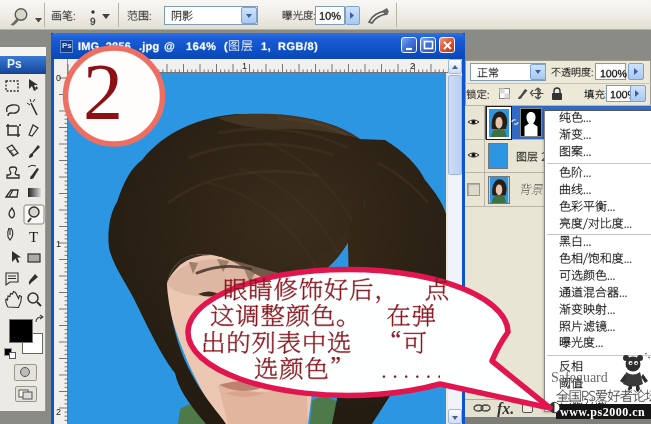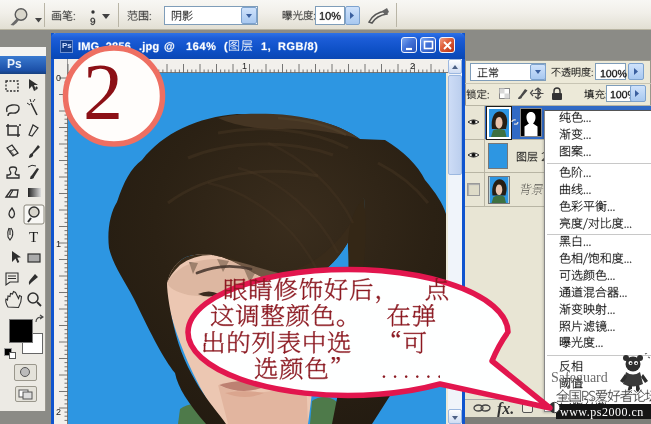--- a/index.html
+++ b/index.html
@@ -505,21 +505,21 @@
 <path d="M8 19 q7 5 14 0 l3 12 q-10 5-20 0 z" fill="#3a3a3a"></path>
 <path d="M7 21 l-5 7 l3 2 l4-6 M25 21 l5 7 l-3 2 l-4-6" fill="#2e2e2e"></path>
 <path d="M11 32 l-2 8 l5 0 l0-7 M21 32 l2 8 l-5 0 l0-7" fill="#2e2e2e"></path>
 <path d="M27 1 l2-1 m1 4 l2 1" stroke="#666" stroke-width="1.2"></path>
   </svg>
 <svg style="position:absolute;left:556px;top:389px" width="105" height="18" viewBox="0 0 105 18">
     <path transform="translate(0,11.9)" fill="none" stroke="#ffffff" stroke-width="2.2" d="M2.7 -3.1H11V-2.7H2.7ZM2.7 -6.1H10.9V-5.7H2.7ZM1 0.1H12.5V0.5H1ZM6.5 -6H7V0.4H6.5ZM6.8 -11.4 7.2 -11.2Q6.5 -10.1 5.5 -9Q4.4 -7.9 3.2 -7Q2.1 -6.1 0.8 -5.5Q0.7 -5.5 0.7 -5.6Q0.6 -5.7 0.5 -5.8Q1.7 -6.4 2.9 -7.3Q4.1 -8.2 5.2 -9.2Q6.2 -10.3 6.8 -11.4ZM6.9 -11Q8.2 -9.4 9.8 -8.1Q11.4 -6.8 13.1 -5.7Q13 -5.7 12.9 -5.6Q12.8 -5.5 12.7 -5.4Q11.6 -6.2 10.5 -7Q9.4 -7.8 8.5 -8.8Q7.5 -9.7 6.5 -10.8Z M15.7 -8.5H22.9V-8.2H15.7ZM16.1 -5.6H22.5V-5.2H16.1ZM15.4 -2.2H23.2V-1.8H15.4ZM19 -8.4H19.4V-2H19ZM20.6 -4.4 20.9 -4.6Q21.4 -4.2 21.9 -3.8Q22.3 -3.3 22.6 -3L22.2 -2.7Q22 -3.1 21.5 -3.6Q21.1 -4 20.6 -4.4ZM13.8 -10.5H24.7V1H24.3V-10.1H14.2V1H13.8ZM14 -0.1H24.5V0.3H14Z M26.5 0V-9.8H28.8Q30 -9.8 30.8 -9.5Q31.5 -9.3 31.9 -8.7Q32.4 -8.1 32.4 -7.1Q32.4 -6.2 32 -5.6Q31.5 -4.9 30.8 -4.6Q30 -4.3 28.9 -4.3H27V0ZM27 -4.8H28.7Q30.3 -4.8 31.1 -5.3Q31.8 -5.9 31.8 -7.1Q31.8 -8.4 31 -8.9Q30.3 -9.4 28.7 -9.4H27Z M36.1 0.2Q35 0.2 34.2 -0.2Q33.3 -0.7 32.8 -1.3L33.1 -1.7Q33.7 -1 34.4 -0.7Q35.2 -0.3 36.1 -0.3Q37.2 -0.3 37.9 -0.9Q38.6 -1.5 38.6 -2.4Q38.6 -3 38.4 -3.4Q38.1 -3.8 37.7 -4.1Q37.3 -4.3 36.8 -4.5L35.3 -5.2Q34.9 -5.4 34.4 -5.7Q34 -6 33.6 -6.4Q33.3 -6.9 33.3 -7.6Q33.3 -8.3 33.7 -8.9Q34 -9.4 34.7 -9.7Q35.3 -10 36.1 -10Q37 -10 37.7 -9.6Q38.4 -9.3 38.8 -8.8L38.5 -8.5Q38 -8.9 37.4 -9.2Q36.9 -9.5 36.1 -9.5Q35.1 -9.5 34.4 -9Q33.8 -8.5 33.8 -7.7Q33.8 -7.1 34.1 -6.7Q34.4 -6.3 34.8 -6.1Q35.2 -5.8 35.5 -5.7L37 -5Q37.6 -4.8 38.1 -4.4Q38.5 -4.1 38.8 -3.7Q39.1 -3.2 39.1 -2.4Q39.1 -1.7 38.7 -1.1Q38.4 -0.5 37.7 -0.2Q37 0.2 36.1 0.2Z M40.1 -7.9H51V-5.9H50.6V-7.5H40.5V-5.9H40.1ZM41.9 -9.7 42.3 -9.7Q42.5 -9.3 42.7 -8.7Q42.9 -8.2 43 -7.8L42.6 -7.7Q42.5 -8 42.3 -8.6Q42.1 -9.2 41.9 -9.7ZM45 -9.8 45.3 -9.8Q45.5 -9.3 45.7 -8.8Q45.9 -8.2 46 -7.8L45.6 -7.7Q45.5 -8.1 45.3 -8.7Q45.2 -9.3 45 -9.8ZM50 -11 50.2 -10.7Q49.4 -10.5 48.2 -10.4Q47 -10.3 45.7 -10.2Q44.4 -10.1 43.1 -10Q41.7 -10 40.5 -9.9Q40.5 -10 40.4 -10.1Q40.4 -10.2 40.4 -10.3Q41.6 -10.3 42.9 -10.4Q44.3 -10.5 45.6 -10.6Q46.9 -10.7 48.1 -10.8Q49.2 -10.9 50 -11ZM48.9 -10.1 49.3 -9.9Q49 -9.3 48.6 -8.7Q48.2 -8.1 47.8 -7.7L47.5 -7.8Q47.7 -8.1 48 -8.5Q48.3 -8.9 48.5 -9.3Q48.7 -9.7 48.9 -10.1ZM43.4 -3.5Q44.1 -2.5 45.3 -1.7Q46.5 -1 48 -0.5Q49.5 0 51.1 0.3Q51.1 0.3 51 0.4Q51 0.4 51 0.5Q50.9 0.6 50.9 0.7Q49.3 0.4 47.8 -0.1Q46.3 -0.6 45.1 -1.4Q43.8 -2.3 43.1 -3.3ZM43.1 -3.6H49.1V-3.2H43.1ZM48.9 -3.6H49L49.1 -3.6L49.4 -3.4Q48.7 -2.3 47.6 -1.5Q46.5 -0.7 45.2 -0.2Q43.8 0.3 42.4 0.6Q42.4 0.6 42.4 0.5Q42.3 0.4 42.3 0.4Q42.2 0.3 42.2 0.3Q43.6 0 44.9 -0.5Q46.2 -0.9 47.3 -1.7Q48.4 -2.4 48.9 -3.5ZM40.9 -5.5H50.1V-5.1H40.9ZM44.2 -7 44.6 -6.9Q44 -4.1 42.9 -2.3Q41.7 -0.4 39.7 0.8Q39.7 0.7 39.7 0.7Q39.6 0.6 39.6 0.5Q39.5 0.5 39.5 0.4Q41.4 -0.6 42.5 -2.5Q43.7 -4.3 44.2 -7Z M56.3 -8.4H56.4L56.5 -8.4L56.7 -8.3Q56.5 -5.7 55.9 -3.9Q55.2 -2.1 54.2 -0.9Q53.3 0.3 52 0.9Q52 0.9 51.9 0.8Q51.9 0.8 51.8 0.7Q51.8 0.6 51.7 0.6Q52.9 0 53.9 -1.1Q54.8 -2.3 55.5 -4Q56.1 -5.8 56.3 -8.2ZM57.7 -10H63.1V-9.7H57.7ZM57 -5.3H64.1V-4.9H57ZM60.4 -7.1H60.8V0.3Q60.8 0.6 60.7 0.7Q60.6 0.8 60.4 0.9Q60.2 0.9 59.7 0.9Q59.3 1 58.5 0.9Q58.5 0.9 58.4 0.8Q58.4 0.7 58.3 0.6Q58.8 0.6 59.1 0.6Q59.5 0.6 59.8 0.6Q60 0.6 60.1 0.6Q60.3 0.6 60.3 0.5Q60.4 0.4 60.4 0.3ZM63 -10H63.1L63.2 -10.1L63.5 -9.9Q63.1 -9.3 62.7 -8.8Q62.2 -8.2 61.7 -7.7Q61.2 -7.2 60.7 -6.9Q60.7 -6.9 60.6 -7Q60.5 -7.1 60.4 -7.1Q60.9 -7.5 61.3 -8Q61.8 -8.5 62.3 -9Q62.7 -9.5 63 -9.9ZM51.9 -8.4H56.5V-8H51.9ZM52.4 -3.8 52.7 -4.1Q53.3 -3.7 53.9 -3.3Q54.5 -2.9 55.1 -2.4Q55.7 -2 56.1 -1.6Q56.6 -1.1 56.9 -0.8L56.5 -0.4Q56.2 -0.8 55.8 -1.3Q55.3 -1.7 54.8 -2.1Q54.2 -2.6 53.6 -3Q53 -3.4 52.4 -3.8ZM52.4 -3.8Q52.6 -4.5 52.9 -5.4Q53.1 -6.3 53.3 -7.3Q53.6 -8.4 53.8 -9.4Q54 -10.4 54.1 -11.2L54.5 -11.2Q54.3 -10.3 54.2 -9.3Q54 -8.3 53.7 -7.2Q53.5 -6.2 53.2 -5.3Q53 -4.4 52.8 -3.7Z M64.6 -6.6H76.5V-6.2H64.6ZM65.8 -9.3H73.7V-8.9H65.8ZM67.8 -2.3H74.4V-1.9H67.8ZM67.8 0.1H74.4V0.5H67.8ZM69.5 -11.2H69.9V-6.5H69.5ZM75.4 -10.7 75.7 -10.5Q74.4 -8.8 72.6 -7.3Q70.8 -5.9 68.8 -4.7Q66.8 -3.6 64.7 -2.7Q64.7 -2.8 64.6 -2.9Q64.5 -2.9 64.5 -3Q64.4 -3.1 64.4 -3.1Q66.5 -3.9 68.6 -5Q70.6 -6.2 72.3 -7.6Q74.1 -9 75.4 -10.7ZM67.6 -4.5H74.7V0.9H74.3V-4.1H68V0.9H67.6Z M85 -10.7Q85.5 -9.9 86.2 -9Q86.9 -8.2 87.7 -7.5Q88.5 -6.8 89.2 -6.4Q89.2 -6.3 89.1 -6.3Q89.1 -6.2 89 -6.1Q89 -6.1 88.9 -6Q88.4 -6.4 87.8 -6.9Q87.2 -7.4 86.6 -8Q86 -8.6 85.5 -9.2Q85 -9.9 84.6 -10.5ZM84.9 -11.2 85.3 -11.2Q84.9 -10.3 84.3 -9.4Q83.7 -8.5 82.9 -7.6Q82 -6.7 80.9 -5.9Q80.9 -6 80.8 -6Q80.8 -6.1 80.7 -6.1Q80.7 -6.2 80.6 -6.2Q81.7 -6.9 82.5 -7.8Q83.4 -8.6 83.9 -9.5Q84.5 -10.4 84.9 -11.2ZM82.7 -6.4H83.1V-0.4Q83.1 0 83.3 0.1Q83.5 0.2 84.1 0.2Q84.3 0.2 84.7 0.2Q85.1 0.2 85.7 0.2Q86.2 0.2 86.7 0.2Q87.1 0.2 87.3 0.2Q87.7 0.2 87.9 0.1Q88 -0 88.1 -0.4Q88.2 -0.8 88.2 -1.6Q88.3 -1.6 88.3 -1.5Q88.4 -1.5 88.5 -1.5Q88.5 -1.5 88.6 -1.4Q88.6 -0.6 88.5 -0.2Q88.4 0.3 88.1 0.4Q87.8 0.6 87.3 0.6Q87.2 0.6 86.9 0.6Q86.6 0.6 86.2 0.6Q85.7 0.6 85.3 0.6Q84.9 0.6 84.5 0.6Q84.2 0.6 84.2 0.6Q83.6 0.6 83.3 0.5Q83 0.5 82.8 0.2Q82.7 0 82.7 -0.4ZM87.3 -5.6 87.5 -5.3Q86.9 -4.8 86.1 -4.4Q85.4 -3.9 84.5 -3.5Q83.7 -3 83 -2.7L82.8 -3Q83.5 -3.3 84.3 -3.8Q85.1 -4.2 85.9 -4.7Q86.7 -5.2 87.3 -5.6ZM78 -10.5 78.3 -10.8Q78.7 -10.4 79.1 -10Q79.5 -9.6 79.9 -9.2Q80.3 -8.8 80.5 -8.5L80.2 -8.2Q80 -8.5 79.6 -8.9Q79.2 -9.3 78.8 -9.7Q78.4 -10.2 78 -10.5ZM78.9 0.5 78.9 0.1 79.1 -0.3 81.2 -1.9Q81.3 -1.8 81.3 -1.7Q81.4 -1.6 81.4 -1.6Q80.6 -1 80.2 -0.6Q79.7 -0.2 79.4 -0Q79.2 0.2 79.1 0.3Q79 0.4 78.9 0.5ZM76.9 -6.9H79.4V-6.5H76.9ZM78.9 0.5Q78.9 0.4 78.8 0.4Q78.8 0.3 78.7 0.3Q78.7 0.2 78.6 0.2Q78.7 0.1 78.9 -0.1Q79 -0.2 79.1 -0.4Q79.3 -0.7 79.3 -1V-6.9H79.7V-0.4Q79.7 -0.4 79.6 -0.3Q79.5 -0.2 79.4 -0.1Q79.3 -0 79.2 0.1Q79.1 0.2 79 0.3Q78.9 0.4 78.9 0.5Z M94.4 -10H100.7V-9.6H94.4ZM93.6 -6H101.4V-5.6H93.6ZM98.8 -3.6 99.1 -3.8Q99.6 -3 100 -2.2Q100.5 -1.4 100.9 -0.6Q101.3 0.2 101.5 0.7L101.1 0.9Q100.9 0.4 100.5 -0.4Q100.1 -1.2 99.7 -2Q99.2 -2.9 98.8 -3.6ZM93.8 0.3V-0.1L94.2 -0.3L100.6 -1Q100.6 -0.9 100.6 -0.7Q100.7 -0.6 100.7 -0.6Q98.9 -0.4 97.7 -0.2Q96.5 -0.1 95.7 -0Q95 0.1 94.6 0.1Q94.3 0.2 94.1 0.2Q93.9 0.2 93.8 0.3ZM93.8 0.3Q93.8 0.2 93.8 0.2Q93.8 0.1 93.7 0Q93.7 -0.1 93.7 -0.1Q93.8 -0.2 94.1 -0.5Q94.3 -0.8 94.5 -1.2Q94.7 -1.4 94.9 -1.9Q95.2 -2.3 95.5 -3Q95.8 -3.6 96.2 -4.4Q96.5 -5.1 96.8 -5.9L97.2 -5.7Q96.8 -4.7 96.3 -3.7Q95.8 -2.6 95.3 -1.7Q94.7 -0.8 94.2 0V0Q94.2 0 94.1 0Q94.1 0.1 94 0.1Q94 0.1 93.9 0.2Q93.8 0.2 93.8 0.3ZM89.3 -7.8H93.4V-7.5H89.3ZM91.3 -11.1H91.7V-2H91.3ZM89.4 -1.4Q89.9 -1.6 90.6 -1.9Q91.3 -2.2 92 -2.5Q92.8 -2.8 93.6 -3.1L93.7 -2.8Q92.6 -2.3 91.5 -1.8Q90.4 -1.4 89.5 -1Z"></path>
     <path transform="translate(0,11.9)" fill="#3a3a3a" stroke="#3a3a3a" stroke-width="0.3" d="M2.7 -3.1H11V-2.7H2.7ZM2.7 -6.1H10.9V-5.7H2.7ZM1 0.1H12.5V0.5H1ZM6.5 -6H7V0.4H6.5ZM6.8 -11.4 7.2 -11.2Q6.5 -10.1 5.5 -9Q4.4 -7.9 3.2 -7Q2.1 -6.1 0.8 -5.5Q0.7 -5.5 0.7 -5.6Q0.6 -5.7 0.5 -5.8Q1.7 -6.4 2.9 -7.3Q4.1 -8.2 5.2 -9.2Q6.2 -10.3 6.8 -11.4ZM6.9 -11Q8.2 -9.4 9.8 -8.1Q11.4 -6.8 13.1 -5.7Q13 -5.7 12.9 -5.6Q12.8 -5.5 12.7 -5.4Q11.6 -6.2 10.5 -7Q9.4 -7.8 8.5 -8.8Q7.5 -9.7 6.5 -10.8Z M15.7 -8.5H22.9V-8.2H15.7ZM16.1 -5.6H22.5V-5.2H16.1ZM15.4 -2.2H23.2V-1.8H15.4ZM19 -8.4H19.4V-2H19ZM20.6 -4.4 20.9 -4.6Q21.4 -4.2 21.9 -3.8Q22.3 -3.3 22.6 -3L22.2 -2.7Q22 -3.1 21.5 -3.6Q21.1 -4 20.6 -4.4ZM13.8 -10.5H24.7V1H24.3V-10.1H14.2V1H13.8ZM14 -0.1H24.5V0.3H14Z M26.5 0V-9.8H28.8Q30 -9.8 30.8 -9.5Q31.5 -9.3 31.9 -8.7Q32.4 -8.1 32.4 -7.1Q32.4 -6.2 32 -5.6Q31.5 -4.9 30.8 -4.6Q30 -4.3 28.9 -4.3H27V0ZM27 -4.8H28.7Q30.3 -4.8 31.1 -5.3Q31.8 -5.9 31.8 -7.1Q31.8 -8.4 31 -8.9Q30.3 -9.4 28.7 -9.4H27Z M36.1 0.2Q35 0.2 34.2 -0.2Q33.3 -0.7 32.8 -1.3L33.1 -1.7Q33.7 -1 34.4 -0.7Q35.2 -0.3 36.1 -0.3Q37.2 -0.3 37.9 -0.9Q38.6 -1.5 38.6 -2.4Q38.6 -3 38.4 -3.4Q38.1 -3.8 37.7 -4.1Q37.3 -4.3 36.8 -4.5L35.3 -5.2Q34.9 -5.4 34.4 -5.7Q34 -6 33.6 -6.4Q33.3 -6.9 33.3 -7.6Q33.3 -8.3 33.7 -8.9Q34 -9.4 34.7 -9.7Q35.3 -10 36.1 -10Q37 -10 37.7 -9.6Q38.4 -9.3 38.8 -8.8L38.5 -8.5Q38 -8.9 37.4 -9.2Q36.9 -9.5 36.1 -9.5Q35.1 -9.5 34.4 -9Q33.8 -8.5 33.8 -7.7Q33.8 -7.1 34.1 -6.7Q34.4 -6.3 34.8 -6.1Q35.2 -5.8 35.5 -5.7L37 -5Q37.6 -4.8 38.1 -4.4Q38.5 -4.1 38.8 -3.7Q39.1 -3.2 39.1 -2.4Q39.1 -1.7 38.7 -1.1Q38.4 -0.5 37.7 -0.2Q37 0.2 36.1 0.2Z M40.1 -7.9H51V-5.9H50.6V-7.5H40.5V-5.9H40.1ZM41.9 -9.7 42.3 -9.7Q42.5 -9.3 42.7 -8.7Q42.9 -8.2 43 -7.8L42.6 -7.7Q42.5 -8 42.3 -8.6Q42.1 -9.2 41.9 -9.7ZM45 -9.8 45.3 -9.8Q45.5 -9.3 45.7 -8.8Q45.9 -8.2 46 -7.8L45.6 -7.7Q45.5 -8.1 45.3 -8.7Q45.2 -9.3 45 -9.8ZM50 -11 50.2 -10.7Q49.4 -10.5 48.2 -10.4Q47 -10.3 45.7 -10.2Q44.4 -10.1 43.1 -10Q41.7 -10 40.5 -9.9Q40.5 -10 40.4 -10.1Q40.4 -10.2 40.4 -10.3Q41.6 -10.3 42.9 -10.4Q44.3 -10.5 45.6 -10.6Q46.9 -10.7 48.1 -10.8Q49.2 -10.9 50 -11ZM48.9 -10.1 49.3 -9.9Q49 -9.3 48.6 -8.7Q48.2 -8.1 47.8 -7.7L47.5 -7.8Q47.7 -8.1 48 -8.5Q48.3 -8.9 48.5 -9.3Q48.7 -9.7 48.9 -10.1ZM43.4 -3.5Q44.1 -2.5 45.3 -1.7Q46.5 -1 48 -0.5Q49.5 0 51.1 0.3Q51.1 0.3 51 0.4Q51 0.4 51 0.5Q50.9 0.6 50.9 0.7Q49.3 0.4 47.8 -0.1Q46.3 -0.6 45.1 -1.4Q43.8 -2.3 43.1 -3.3ZM43.1 -3.6H49.1V-3.2H43.1ZM48.9 -3.6H49L49.1 -3.6L49.4 -3.4Q48.7 -2.3 47.6 -1.5Q46.5 -0.7 45.2 -0.2Q43.8 0.3 42.4 0.6Q42.4 0.6 42.4 0.5Q42.3 0.4 42.3 0.4Q42.2 0.3 42.2 0.3Q43.6 0 44.9 -0.5Q46.2 -0.9 47.3 -1.7Q48.4 -2.4 48.9 -3.5ZM40.9 -5.5H50.1V-5.1H40.9ZM44.2 -7 44.6 -6.9Q44 -4.1 42.9 -2.3Q41.7 -0.4 39.7 0.8Q39.7 0.7 39.7 0.7Q39.6 0.6 39.6 0.5Q39.5 0.5 39.5 0.4Q41.4 -0.6 42.5 -2.5Q43.7 -4.3 44.2 -7Z M56.3 -8.4H56.4L56.5 -8.4L56.7 -8.3Q56.5 -5.7 55.9 -3.9Q55.2 -2.1 54.2 -0.9Q53.3 0.3 52 0.9Q52 0.9 51.9 0.8Q51.9 0.8 51.8 0.7Q51.8 0.6 51.7 0.6Q52.9 0 53.9 -1.1Q54.8 -2.3 55.5 -4Q56.1 -5.8 56.3 -8.2ZM57.7 -10H63.1V-9.7H57.7ZM57 -5.3H64.1V-4.9H57ZM60.4 -7.1H60.8V0.3Q60.8 0.6 60.7 0.7Q60.6 0.8 60.4 0.9Q60.2 0.9 59.7 0.9Q59.3 1 58.5 0.9Q58.5 0.9 58.4 0.8Q58.4 0.7 58.3 0.6Q58.8 0.6 59.1 0.6Q59.5 0.6 59.8 0.6Q60 0.6 60.1 0.6Q60.3 0.6 60.3 0.5Q60.4 0.4 60.4 0.3ZM63 -10H63.1L63.2 -10.1L63.5 -9.9Q63.1 -9.3 62.7 -8.8Q62.2 -8.2 61.7 -7.7Q61.2 -7.2 60.7 -6.9Q60.7 -6.9 60.6 -7Q60.5 -7.1 60.4 -7.1Q60.9 -7.5 61.3 -8Q61.8 -8.5 62.3 -9Q62.7 -9.5 63 -9.9ZM51.9 -8.4H56.5V-8H51.9ZM52.4 -3.8 52.7 -4.1Q53.3 -3.7 53.9 -3.3Q54.5 -2.9 55.1 -2.4Q55.7 -2 56.1 -1.6Q56.6 -1.1 56.9 -0.8L56.5 -0.4Q56.2 -0.8 55.8 -1.3Q55.3 -1.7 54.8 -2.1Q54.2 -2.6 53.6 -3Q53 -3.4 52.4 -3.8ZM52.4 -3.8Q52.6 -4.5 52.9 -5.4Q53.1 -6.3 53.3 -7.3Q53.6 -8.4 53.8 -9.4Q54 -10.4 54.1 -11.2L54.5 -11.2Q54.3 -10.3 54.2 -9.3Q54 -8.3 53.7 -7.2Q53.5 -6.2 53.2 -5.3Q53 -4.4 52.8 -3.7Z M64.6 -6.6H76.5V-6.2H64.6ZM65.8 -9.3H73.7V-8.9H65.8ZM67.8 -2.3H74.4V-1.9H67.8ZM67.8 0.1H74.4V0.5H67.8ZM69.5 -11.2H69.9V-6.5H69.5ZM75.4 -10.7 75.7 -10.5Q74.4 -8.8 72.6 -7.3Q70.8 -5.9 68.8 -4.7Q66.8 -3.6 64.7 -2.7Q64.7 -2.8 64.6 -2.9Q64.5 -2.9 64.5 -3Q64.4 -3.1 64.4 -3.1Q66.5 -3.9 68.6 -5Q70.6 -6.2 72.3 -7.6Q74.1 -9 75.4 -10.7ZM67.6 -4.5H74.7V0.9H74.3V-4.1H68V0.9H67.6Z M85 -10.7Q85.5 -9.9 86.2 -9Q86.9 -8.2 87.7 -7.5Q88.5 -6.8 89.2 -6.4Q89.2 -6.3 89.1 -6.3Q89.1 -6.2 89 -6.1Q89 -6.1 88.9 -6Q88.4 -6.4 87.8 -6.9Q87.2 -7.4 86.6 -8Q86 -8.6 85.5 -9.2Q85 -9.9 84.6 -10.5ZM84.9 -11.2 85.3 -11.2Q84.9 -10.3 84.3 -9.4Q83.7 -8.5 82.9 -7.6Q82 -6.7 80.9 -5.9Q80.9 -6 80.8 -6Q80.8 -6.1 80.7 -6.1Q80.7 -6.2 80.6 -6.2Q81.7 -6.9 82.5 -7.8Q83.4 -8.6 83.9 -9.5Q84.5 -10.4 84.9 -11.2ZM82.7 -6.4H83.1V-0.4Q83.1 0 83.3 0.1Q83.5 0.2 84.1 0.2Q84.3 0.2 84.7 0.2Q85.1 0.2 85.7 0.2Q86.2 0.2 86.7 0.2Q87.1 0.2 87.3 0.2Q87.7 0.2 87.9 0.1Q88 -0 88.1 -0.4Q88.2 -0.8 88.2 -1.6Q88.3 -1.6 88.3 -1.5Q88.4 -1.5 88.5 -1.5Q88.5 -1.5 88.6 -1.4Q88.6 -0.6 88.5 -0.2Q88.4 0.3 88.1 0.4Q87.8 0.6 87.3 0.6Q87.2 0.6 86.9 0.6Q86.6 0.6 86.2 0.6Q85.7 0.6 85.3 0.6Q84.9 0.6 84.5 0.6Q84.2 0.6 84.2 0.6Q83.6 0.6 83.3 0.5Q83 0.5 82.8 0.2Q82.7 0 82.7 -0.4ZM87.3 -5.6 87.5 -5.3Q86.9 -4.8 86.1 -4.4Q85.4 -3.9 84.5 -3.5Q83.7 -3 83 -2.7L82.8 -3Q83.5 -3.3 84.3 -3.8Q85.1 -4.2 85.9 -4.7Q86.7 -5.2 87.3 -5.6ZM78 -10.5 78.3 -10.8Q78.7 -10.4 79.1 -10Q79.5 -9.6 79.9 -9.2Q80.3 -8.8 80.5 -8.5L80.2 -8.2Q80 -8.5 79.6 -8.9Q79.2 -9.3 78.8 -9.7Q78.4 -10.2 78 -10.5ZM78.9 0.5 78.9 0.1 79.1 -0.3 81.2 -1.9Q81.3 -1.8 81.3 -1.7Q81.4 -1.6 81.4 -1.6Q80.6 -1 80.2 -0.6Q79.7 -0.2 79.4 -0Q79.2 0.2 79.1 0.3Q79 0.4 78.9 0.5ZM76.9 -6.9H79.4V-6.5H76.9ZM78.9 0.5Q78.9 0.4 78.8 0.4Q78.8 0.3 78.7 0.3Q78.7 0.2 78.6 0.2Q78.7 0.1 78.9 -0.1Q79 -0.2 79.1 -0.4Q79.3 -0.7 79.3 -1V-6.9H79.7V-0.4Q79.7 -0.4 79.6 -0.3Q79.5 -0.2 79.4 -0.1Q79.3 -0 79.2 0.1Q79.1 0.2 79 0.3Q78.9 0.4 78.9 0.5Z M94.4 -10H100.7V-9.6H94.4ZM93.6 -6H101.4V-5.6H93.6ZM98.8 -3.6 99.1 -3.8Q99.6 -3 100 -2.2Q100.5 -1.4 100.9 -0.6Q101.3 0.2 101.5 0.7L101.1 0.9Q100.9 0.4 100.5 -0.4Q100.1 -1.2 99.7 -2Q99.2 -2.9 98.8 -3.6ZM93.8 0.3V-0.1L94.2 -0.3L100.6 -1Q100.6 -0.9 100.6 -0.7Q100.7 -0.6 100.7 -0.6Q98.9 -0.4 97.7 -0.2Q96.5 -0.1 95.7 -0Q95 0.1 94.6 0.1Q94.3 0.2 94.1 0.2Q93.9 0.2 93.8 0.3ZM93.8 0.3Q93.8 0.2 93.8 0.2Q93.8 0.1 93.7 0Q93.7 -0.1 93.7 -0.1Q93.8 -0.2 94.1 -0.5Q94.3 -0.8 94.5 -1.2Q94.7 -1.4 94.9 -1.9Q95.2 -2.3 95.5 -3Q95.8 -3.6 96.2 -4.4Q96.5 -5.1 96.8 -5.9L97.2 -5.7Q96.8 -4.7 96.3 -3.7Q95.8 -2.6 95.3 -1.7Q94.7 -0.8 94.2 0V0Q94.2 0 94.1 0Q94.1 0.1 94 0.1Q94 0.1 93.9 0.2Q93.8 0.2 93.8 0.3ZM89.3 -7.8H93.4V-7.5H89.3ZM91.3 -11.1H91.7V-2H91.3ZM89.4 -1.4Q89.9 -1.6 90.6 -1.9Q91.3 -2.2 92 -2.5Q92.8 -2.8 93.6 -3.1L93.7 -2.8Q92.6 -2.3 91.5 -1.8Q90.4 -1.4 89.5 -1Z"></path>
   </svg>
 <div style="position:absolute;left:556px;top:404px;width:95px;height:15px;background:#151515"></div>
-<span style="position:absolute;left:560px;top:405px;font-family:'Liberation Serif';font-weight:normal;font-size:12px;color:#fff;letter-spacing:0.5px">www.ps2000.cn</span>
+<span style="position:absolute;left:560px;top:405px;font-family:'Liberation Serif';font-weight:bold;font-size:12px;color:#fff;letter-spacing:0.5px">www.ps2000.cn</span>
 <svg style="position:absolute;left:548px;top:401px" width="13" height="13">
     <circle cx="6.5" cy="6.5" r="5.2" fill="#fff" stroke="#444"></circle>
     <path d="M6.5 1.3 a5.2 5.2 0 0 0 0 10.4 z" fill="#333"></path>
   </svg>
 <svg style="position:absolute;left:182px;top:258px" width="395" height="160" viewBox="0 0 395 160">
 <path d="M326 74 A160 63 0 1 0 258 126 L368 150 L310 103 Q316 88 326 74 Z" fill="#feffff" stroke="#e2164e" stroke-width="5.5" stroke-linejoin="round"></path>
 </svg>
 <svg style="position:absolute;left:223px;top:278px" width="228" height="31" viewBox="0 0 228 31">
     <path transform="translate(0,20.6)" fill="#8c1a22" stroke="#8c1a22" stroke-width="0.5" d="M3.1 0.1Q3.1 0.2 3 0.3Q2.9 0.4 2.7 0.5Q2.5 0.5 2.3 0.5H2V-18.5V-19.2L3.2 -18.5H8V-17.8H3.1ZM8.1 -3V-2.3H2.6V-3ZM8 -13.5V-12.8H2.5V-13.5ZM8 -8.3V-7.6H2.5V-8.3ZM7.2 -18.5 7.9 -19.4 9.6 -18Q9.5 -17.9 9.2 -17.8Q8.9 -17.6 8.5 -17.6V-1.1Q8.5 -1 8.3 -0.9Q8.2 -0.8 8 -0.7Q7.8 -0.6 7.6 -0.6H7.4V-18.5ZM12 -18 12.2 -17.8V0.7L11.2 1L11.6 0.5Q11.7 1.1 11.5 1.5Q11.2 1.8 11 1.9L10.4 0.6Q10.9 0.3 11 0.2Q11.1 0 11.1 -0.3V-18ZM11.1 -19.8 12.5 -19.1H12.2V-17.6Q12.2 -17.6 12 -17.6Q11.7 -17.6 11.1 -17.6V-19.1ZM20.7 -19.1V-18.3H11.7V-19.1ZM10.8 0.5Q11.4 0.3 12.3 -0Q13.3 -0.4 14.5 -0.9Q15.7 -1.3 17 -1.8L17.1 -1.4Q16.5 -1.2 15.6 -0.7Q14.7 -0.2 13.6 0.4Q12.5 0.9 11.4 1.5ZM23.2 -7.3Q23 -7.1 22.6 -7.3Q22.1 -6.9 21.2 -6.4Q20.4 -5.8 19.5 -5.2Q18.5 -4.7 17.6 -4.3L17.4 -4.5Q18.2 -5.1 19 -5.8Q19.9 -6.6 20.7 -7.3Q21.5 -8 21.9 -8.5ZM15.5 -10.3Q16.1 -7.9 17.3 -5.7Q18.4 -3.5 20.1 -1.8Q21.7 -0.2 23.9 0.7L23.8 1Q23.5 1 23.2 1.2Q22.9 1.4 22.8 1.8Q20.8 0.7 19.2 -1Q17.7 -2.8 16.7 -5.1Q15.6 -7.4 15 -10.1ZM19.9 -19.1 20.7 -19.9 22.3 -18.6Q22.1 -18.3 21.2 -18.1V-9.3Q21.2 -9.2 21.1 -9.1Q20.9 -9 20.7 -8.9Q20.5 -8.8 20.3 -8.8H20.2V-19.1ZM20.7 -14.7V-14H11.6V-14.7ZM20.6 -10.4V-9.6H11.6V-10.4Z M28.3 0.1Q28.3 0.2 28.2 0.3Q28.1 0.4 27.9 0.5Q27.7 0.5 27.5 0.5H27.2V-18.5V-19.2L28.4 -18.5H32.7V-17.8H28.3ZM32.9 -3V-2.3H27.8V-3ZM32.9 -13.5V-12.8H27.7V-13.5ZM32.8 -8.4V-7.6H27.7V-8.4ZM31.9 -18.5 32.6 -19.4 34.3 -18Q34.2 -17.9 33.9 -17.8Q33.6 -17.6 33.2 -17.6V-1.1Q33.2 -1 33.1 -0.9Q32.9 -0.8 32.7 -0.7Q32.5 -0.6 32.3 -0.6H32.2V-18.5ZM45.7 -3.6V-2.9H36.4V-3.6ZM36.9 1.3Q36.9 1.4 36.8 1.5Q36.7 1.6 36.5 1.7Q36.3 1.8 36.1 1.8H35.9V-9.4V-10L37.1 -9.4H45.8V-8.7H36.9ZM44.9 -9.4 45.6 -10.2 47.3 -8.9Q47.2 -8.8 46.9 -8.6Q46.6 -8.5 46.3 -8.5V-0.1Q46.3 0.4 46.1 0.8Q46 1.2 45.6 1.4Q45.2 1.7 44.3 1.8Q44.3 1.5 44.2 1.3Q44.1 1.1 43.8 0.9Q43.6 0.8 43.2 0.6Q42.7 0.5 42 0.4V0Q42 0 42.4 0Q42.7 0.1 43.2 0.1Q43.6 0.1 44.1 0.2Q44.5 0.2 44.7 0.2Q45 0.2 45.1 0.1Q45.2 -0 45.2 -0.3V-9.4ZM45.8 -6.5V-5.8H36.5V-6.5ZM42.3 -20.2Q42.3 -20 42.1 -19.8Q41.9 -19.6 41.5 -19.6V-11.5H40.4V-20.4ZM47.1 -12.9Q47.1 -12.9 47.3 -12.8Q47.4 -12.6 47.7 -12.4Q48 -12.2 48.3 -11.9Q48.6 -11.7 48.8 -11.4Q48.7 -11 48.2 -11H34.2L34 -11.8H46.2ZM45.7 -15.8Q45.7 -15.8 46 -15.5Q46.2 -15.3 46.6 -15Q47 -14.7 47.3 -14.4Q47.3 -14 46.7 -14H35.4L35.2 -14.7H44.8ZM46.3 -18.7Q46.3 -18.7 46.5 -18.6Q46.7 -18.4 46.9 -18.2Q47.2 -18 47.5 -17.7Q47.8 -17.4 48.1 -17.2Q48 -16.8 47.4 -16.8H34.6L34.4 -17.5H45.4Z M70.4 -17.6 71.3 -18.4 72.7 -17.1Q72.5 -16.8 71.6 -16.8Q69.9 -14 66.8 -11.8Q63.7 -9.7 59.5 -8.5L59.2 -8.8Q61.8 -9.8 64 -11.1Q66.3 -12.4 68 -14Q69.7 -15.7 70.6 -17.6ZM71.3 -17.6V-16.9H63.1L62.9 -17.6ZM59.6 -16.5Q59.6 -16.2 59.4 -16.1Q59.2 -15.9 58.8 -15.9V-2.5Q58.8 -2.4 58.7 -2.3Q58.6 -2.2 58.4 -2.1Q58.2 -2 57.9 -2H57.7V-16.7ZM58.4 -19.8Q58.3 -19.6 58.1 -19.5Q57.8 -19.3 57.4 -19.3Q56.8 -17.2 55.9 -15.1Q55 -13 54 -11.2Q52.9 -9.3 51.8 -7.9L51.4 -8.2Q52.4 -9.7 53.3 -11.7Q54.2 -13.6 55 -15.9Q55.8 -18.1 56.4 -20.4ZM56.3 -13.7Q56.3 -13.6 56.1 -13.5Q55.9 -13.4 55.6 -13.3V1.4Q55.6 1.4 55.5 1.5Q55.3 1.6 55.1 1.7Q54.9 1.8 54.7 1.8H54.5V-13.4L55.1 -14.2ZM68.4 -9.1Q68.3 -8.9 68.1 -8.9Q67.9 -8.9 67.6 -8.9Q66.2 -7.9 64.3 -7Q62.5 -6.1 60.6 -5.6L60.2 -6.1Q62 -6.7 63.8 -7.7Q65.6 -8.7 66.9 -10ZM71.1 -6.9Q70.9 -6.7 70.7 -6.7Q70.5 -6.7 70.2 -6.8Q68.2 -5.1 65.7 -3.9Q63.2 -2.7 60.5 -1.9L60.2 -2.4Q62.7 -3.3 65.2 -4.6Q67.6 -6 69.6 -7.8ZM73.4 -4.5Q73.3 -4.4 73.1 -4.3Q72.9 -4.3 72.5 -4.4Q70.6 -2.5 68.5 -1.3Q66.4 -0.1 64.1 0.6Q61.7 1.3 59 1.8L58.9 1.4Q61.4 0.8 63.7 -0.1Q66 -0.9 68 -2.2Q70 -3.6 71.8 -5.5ZM62.9 -16.9Q64 -15.1 65.5 -13.7Q66.9 -12.2 69.1 -11.3Q71.2 -10.3 74.1 -9.8L74.1 -9.5Q73.7 -9.5 73.4 -9.2Q73.1 -9 73 -8.6Q70.2 -9.3 68.3 -10.4Q66.3 -11.5 65 -13Q63.6 -14.5 62.6 -16.4ZM65.3 -19.8Q65.2 -19.6 65 -19.5Q64.8 -19.4 64.4 -19.4Q63.5 -17.2 62.3 -15.4Q61.2 -13.6 59.8 -12.3L59.4 -12.6Q60.2 -13.5 60.9 -14.8Q61.7 -16 62.3 -17.5Q63 -18.9 63.4 -20.5Z M83.7 -16.3 84.5 -17.2 86 -15.7Q85.8 -15.5 85.1 -15.5Q84.8 -15 84.5 -14.2Q84.1 -13.5 83.7 -12.8Q83.3 -12.1 83.1 -11.6L82.7 -11.7Q82.8 -12.3 83.1 -13.2Q83.3 -14.1 83.6 -15Q83.8 -15.8 83.9 -16.3ZM81.7 -20.1Q81.6 -19.9 81.4 -19.8Q81.3 -19.7 80.8 -19.7Q80.4 -18.2 79.9 -16.4Q79.3 -14.6 78.6 -12.9Q77.9 -11.2 77.1 -9.9L76.7 -10.1Q77.2 -11.1 77.6 -12.4Q78 -13.7 78.4 -15.1Q78.8 -16.5 79.1 -17.9Q79.4 -19.3 79.6 -20.5ZM84.7 -16.3V-15.6H78.8L79.2 -16.3ZM79.5 -0.1Q80 -0.4 80.8 -0.9Q81.6 -1.4 82.5 -2.1Q83.5 -2.7 84.5 -3.4L84.8 -3.1Q84.3 -2.7 83.6 -2Q82.8 -1.4 81.9 -0.6Q81.1 0.2 80.1 1ZM80.8 -11.3 81.1 -11.1V-0.1L80.2 0.2L80.6 -0.3Q80.7 0.2 80.6 0.5Q80.5 0.8 80.3 1Q80.2 1.2 80 1.3L79.3 -0.3Q79.8 -0.6 79.9 -0.7Q80 -0.8 80 -1.1V-11.3ZM82 -12.2Q82 -12 81.8 -11.8Q81.6 -11.6 81.1 -11.6V-10.6H80V-12.1V-12.5ZM90.1 -20.2Q90 -20 89.8 -19.8Q89.6 -19.7 89.2 -19.7Q88.4 -16.9 87.2 -14.5Q86 -12.1 84.4 -10.4L84.1 -10.7Q84.9 -11.9 85.7 -13.5Q86.5 -15.1 87.1 -16.9Q87.7 -18.8 88.1 -20.7ZM96.3 -11.5 97 -12.3 98.7 -11Q98.6 -10.9 98.3 -10.7Q98 -10.6 97.6 -10.5V-2.7Q97.6 -2.3 97.5 -2Q97.4 -1.6 97 -1.4Q96.6 -1.2 95.8 -1.1Q95.8 -1.3 95.7 -1.5Q95.6 -1.7 95.4 -1.8Q95.2 -1.9 94.8 -2Q94.4 -2.1 93.8 -2.2V-2.5Q93.8 -2.5 94.1 -2.5Q94.4 -2.5 94.8 -2.5Q95.2 -2.5 95.6 -2.5Q95.9 -2.4 96.1 -2.4Q96.4 -2.4 96.5 -2.5Q96.6 -2.6 96.6 -2.9V-11.5ZM87.9 -1.5Q87.9 -1.4 87.8 -1.3Q87.7 -1.2 87.5 -1.2Q87.3 -1.1 87.1 -1.1H86.9V-11.5V-12.1L88.1 -11.5H97.5V-10.8H87.9ZM97.5 -17.8Q97.5 -17.8 97.7 -17.7Q97.9 -17.5 98.2 -17.3Q98.5 -17.1 98.8 -16.8Q99.1 -16.5 99.4 -16.3Q99.3 -15.9 98.7 -15.9H87.5L87.3 -16.6H96.5ZM93.8 -15Q93.7 -14.8 93.5 -14.6Q93.3 -14.5 92.9 -14.4V1.4Q92.9 1.5 92.8 1.6Q92.6 1.7 92.4 1.8Q92.2 1.9 92 1.9H91.8V-15.3Z M121.1 -18.2 122 -19.1 123.6 -17.6Q123.4 -17.4 123.2 -17.4Q122.9 -17.4 122.5 -17.4Q122 -16.8 121.2 -16.1Q120.4 -15.4 119.6 -14.7Q118.7 -13.9 118 -13.4H117.4Q118.1 -14.1 118.9 -15Q119.7 -15.9 120.3 -16.8Q121 -17.6 121.4 -18.2ZM118.8 -13.6Q118.8 -13.3 118.6 -13.2Q118.4 -13 118 -13V-0.1Q118 0.4 117.8 0.8Q117.7 1.2 117.2 1.5Q116.8 1.7 115.8 1.8Q115.8 1.6 115.6 1.4Q115.5 1.2 115.3 1Q115 0.8 114.5 0.7Q114 0.6 113.1 0.5V0.1Q113.1 0.1 113.5 0.1Q113.9 0.1 114.5 0.2Q115.1 0.2 115.6 0.3Q116.1 0.3 116.3 0.3Q116.6 0.3 116.7 0.2Q116.9 0 116.9 -0.2V-13.8ZM122.8 -11Q122.8 -11 122.9 -10.8Q123.1 -10.7 123.4 -10.5Q123.6 -10.3 123.9 -10Q124.2 -9.7 124.5 -9.5Q124.4 -9.1 123.9 -9.1H110.9L110.7 -9.8H121.8ZM121.7 -18.2V-17.5H111.9L111.7 -18.2ZM103.2 -7.3Q105.2 -6.4 106.6 -5.5Q108.1 -4.7 109 -3.9Q110 -3.2 110.5 -2.5Q111 -1.9 111.2 -1.4Q111.4 -0.9 111.4 -0.6Q111.3 -0.4 111.1 -0.3Q110.8 -0.2 110.5 -0.4Q110 -1.2 109.1 -2.1Q108.2 -3 107.1 -3.9Q106 -4.8 104.9 -5.6Q103.8 -6.4 102.8 -7ZM102.8 -7Q103.2 -7.9 103.6 -9.3Q104 -10.6 104.4 -12.2Q104.9 -13.7 105.3 -15.3Q105.7 -16.8 106 -18.2Q106.3 -19.6 106.4 -20.6L108.5 -20.1Q108.4 -19.8 108.1 -19.7Q107.9 -19.5 107.3 -19.5L107.6 -19.9Q107.4 -18.9 107.1 -17.7Q106.8 -16.5 106.4 -15Q106 -13.6 105.6 -12.2Q105.1 -10.7 104.7 -9.3Q104.2 -7.9 103.8 -6.8ZM109.3 -14.9 110 -15.7 111.5 -14.3Q111.3 -14.1 110.6 -14Q110.3 -11.6 109.8 -9.3Q109.3 -7.1 108.4 -5Q107.5 -3 105.9 -1.3Q104.3 0.4 101.8 1.7L101.5 1.3Q103.7 0 105.2 -1.8Q106.6 -3.5 107.5 -5.6Q108.4 -7.7 108.8 -10Q109.3 -12.3 109.5 -14.9ZM110.1 -14.9V-14.1H102L101.8 -14.9Z M130.3 -18.2 131.9 -17.6Q131.8 -17.4 131.4 -17.3V-11.1Q131.4 -9.6 131.3 -7.9Q131.2 -6.2 130.8 -4.5Q130.4 -2.8 129.6 -1.2Q128.7 0.3 127.4 1.7L127 1.4Q128.4 -0.4 129.2 -2.5Q129.9 -4.6 130.1 -6.7Q130.3 -8.9 130.3 -11.1ZM145.1 -20.4 146.5 -19.1Q146.3 -19 146.1 -19Q145.8 -19 145.4 -19.2Q143.9 -18.9 142.2 -18.6Q140.5 -18.2 138.6 -17.9Q136.7 -17.6 134.7 -17.4Q132.7 -17.2 130.8 -17.1L130.7 -17.5Q132.6 -17.8 134.6 -18.1Q136.6 -18.4 138.5 -18.8Q140.5 -19.2 142.2 -19.6Q143.9 -20 145.1 -20.4ZM130.8 -13.4H146.3L147.4 -14.7Q147.4 -14.7 147.6 -14.6Q147.8 -14.4 148.1 -14.2Q148.4 -13.9 148.8 -13.6Q149.1 -13.3 149.4 -13.1Q149.3 -12.7 148.8 -12.7H130.8ZM133.8 -8.5V-9.1L135.2 -8.5H145.2L145.8 -9.2L147.3 -8Q147.2 -7.9 146.9 -7.8Q146.7 -7.7 146.4 -7.6V1.2Q146.4 1.3 146.1 1.5Q145.8 1.6 145.4 1.6H145.3V-7.7H134.9V1.4Q134.9 1.5 134.6 1.7Q134.4 1.9 134 1.9H133.8ZM134.6 -0.9H145.8V-0.1H134.6Z M155.7 0.3Q155.6 1.2 155.1 2.2Q154.7 3.2 153.4 3.9L153.7 4.5Q154.8 3.9 155.5 3Q156.1 2.1 156.4 1.1Q156.7 0.2 156.7 -0.6Q156.7 -1.5 156.3 -2.1Q156 -2.6 155.2 -2.6Q154.5 -2.6 154.2 -2.3Q153.8 -1.9 153.8 -1.4Q153.8 -0.9 154.1 -0.6Q154.3 -0.3 154.7 -0.1Q155.1 0.1 155.7 0.3Z M206.9 -6.8H220.7V-6H206.9ZM213.5 -16.8H220.9L221.9 -18.1Q221.9 -18.1 222.1 -17.9Q222.3 -17.8 222.6 -17.5Q222.9 -17.3 223.2 -17Q223.5 -16.7 223.8 -16.5Q223.7 -16.1 223.2 -16.1H213.5ZM212.9 -20.5 214.9 -20.3Q214.9 -20 214.6 -19.8Q214.4 -19.6 214 -19.6V-12.1H212.9ZM206.1 -3.9H206.5Q206.9 -2.4 206.6 -1.3Q206.3 -0.2 205.7 0.4Q205.1 1.1 204.5 1.4Q204 1.7 203.5 1.8Q203 1.8 202.8 1.5Q202.7 1.2 202.8 0.9Q203 0.6 203.3 0.5Q204 0.2 204.7 -0.4Q205.3 -1.1 205.7 -1.9Q206.1 -2.8 206.1 -3.9ZM210.6 -3.8Q211.3 -3 211.7 -2.2Q212.1 -1.5 212.2 -0.8Q212.4 -0.1 212.3 0.4Q212.2 0.9 212 1.1Q211.8 1.4 211.5 1.4Q211.3 1.5 211 1.2Q211.1 0.4 211 -0.5Q210.9 -1.4 210.7 -2.3Q210.4 -3.1 210.2 -3.7ZM215.1 -3.9Q216.2 -3.2 216.9 -2.4Q217.5 -1.7 217.9 -1Q218.2 -0.3 218.3 0.2Q218.4 0.7 218.2 1Q218.1 1.3 217.8 1.4Q217.5 1.4 217.2 1.2Q217.1 0.4 216.7 -0.5Q216.3 -1.4 215.7 -2.3Q215.2 -3.1 214.7 -3.8ZM219.9 -4Q221.4 -3.3 222.4 -2.5Q223.4 -1.7 224 -1Q224.6 -0.3 224.7 0.3Q224.9 0.9 224.8 1.2Q224.8 1.6 224.5 1.7Q224.2 1.8 223.8 1.6Q223.6 0.7 222.9 -0.3Q222.2 -1.3 221.3 -2.2Q220.4 -3.1 219.6 -3.7ZM206.5 -12.6V-13.2L207.7 -12.6H220.9V-11.9H207.6V-5Q207.6 -5 207.4 -4.9Q207.3 -4.8 207.1 -4.7Q206.9 -4.7 206.7 -4.7H206.5ZM220.1 -12.6H219.9L220.6 -13.4L222.2 -12.1Q222.1 -12 221.8 -11.8Q221.5 -11.7 221.2 -11.6V-5.2Q221.2 -5.1 221 -5Q220.8 -4.9 220.6 -4.9Q220.4 -4.8 220.2 -4.8H220.1Z"></path>
   </svg>

